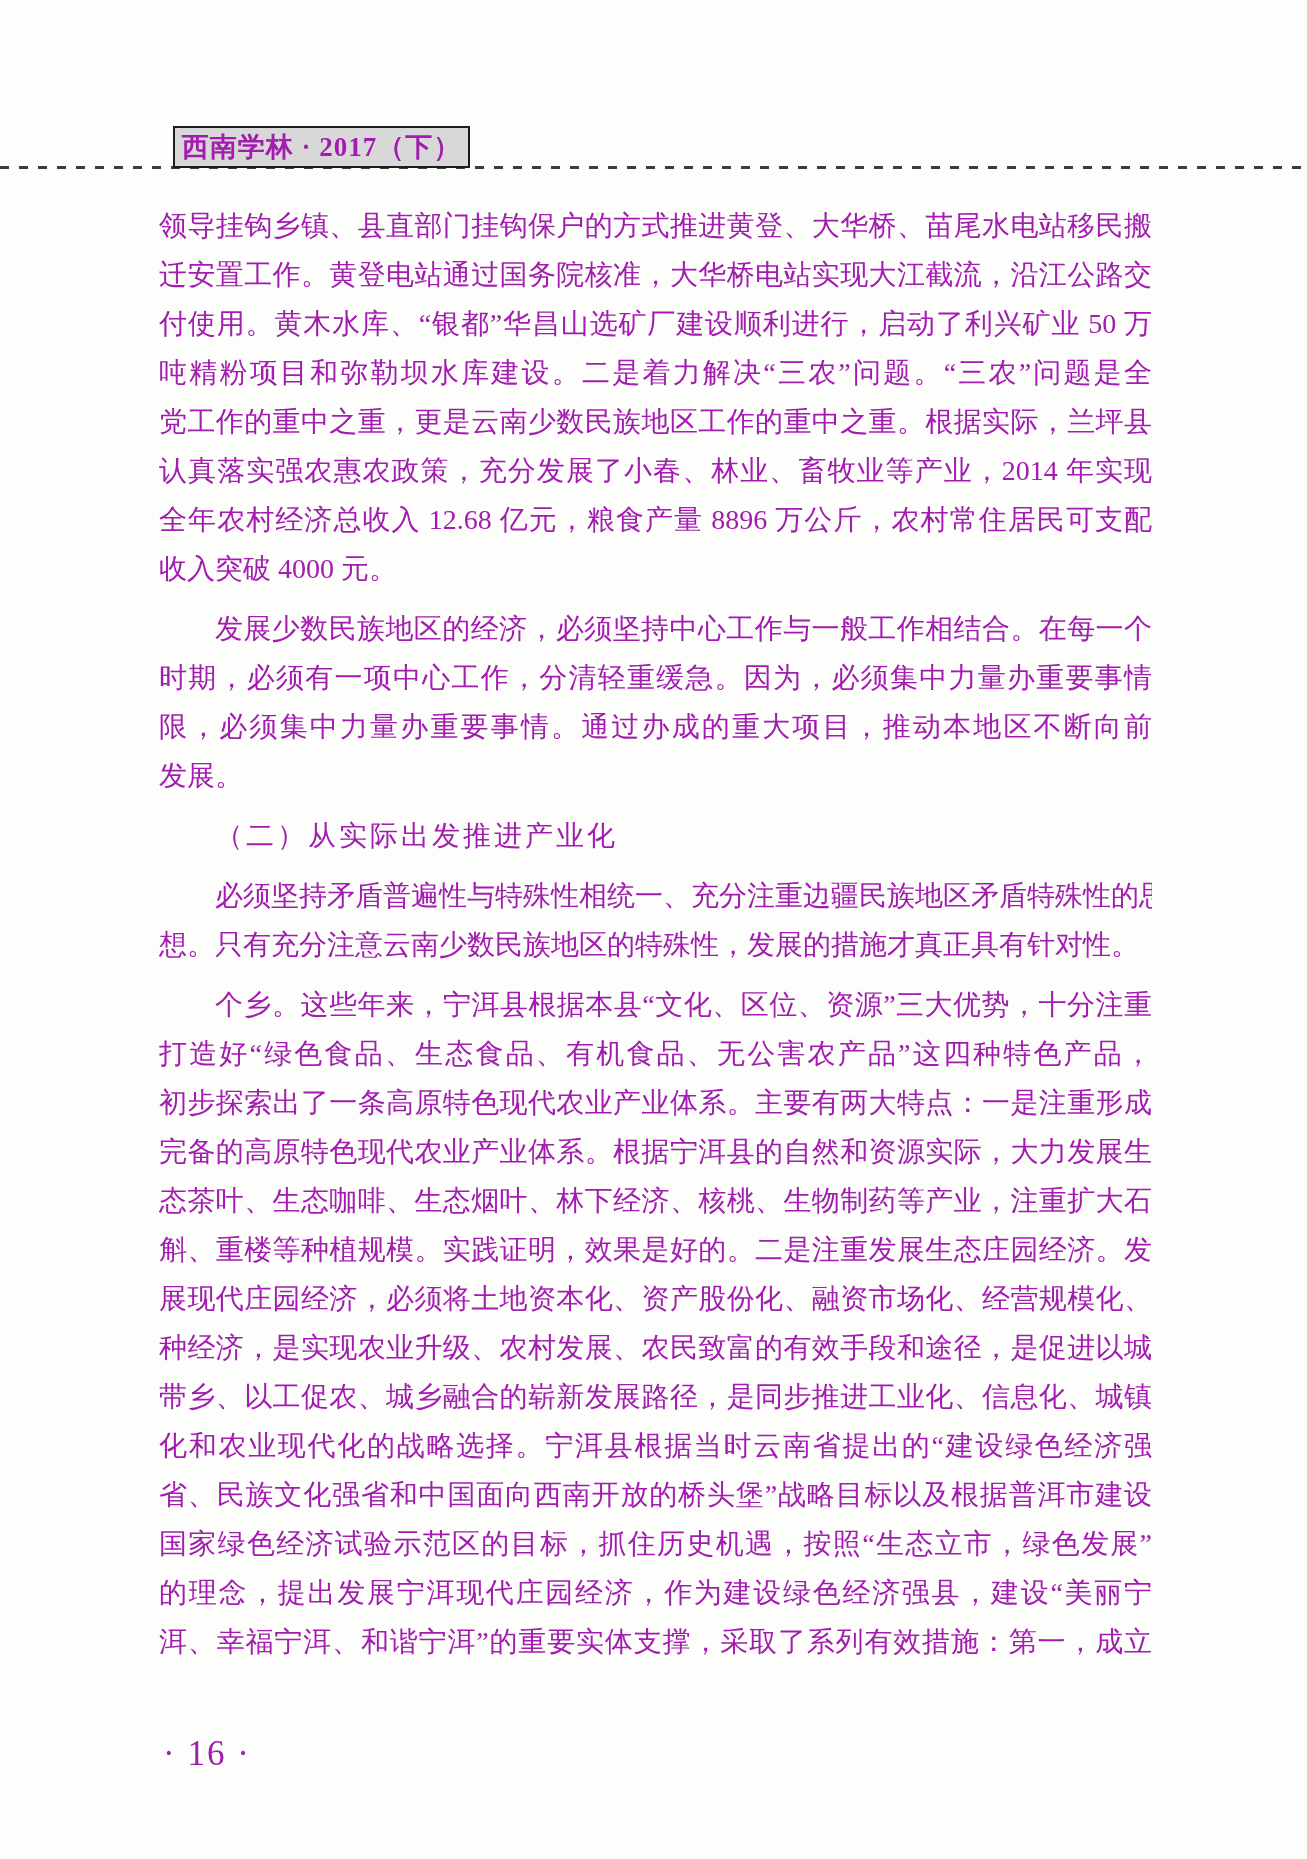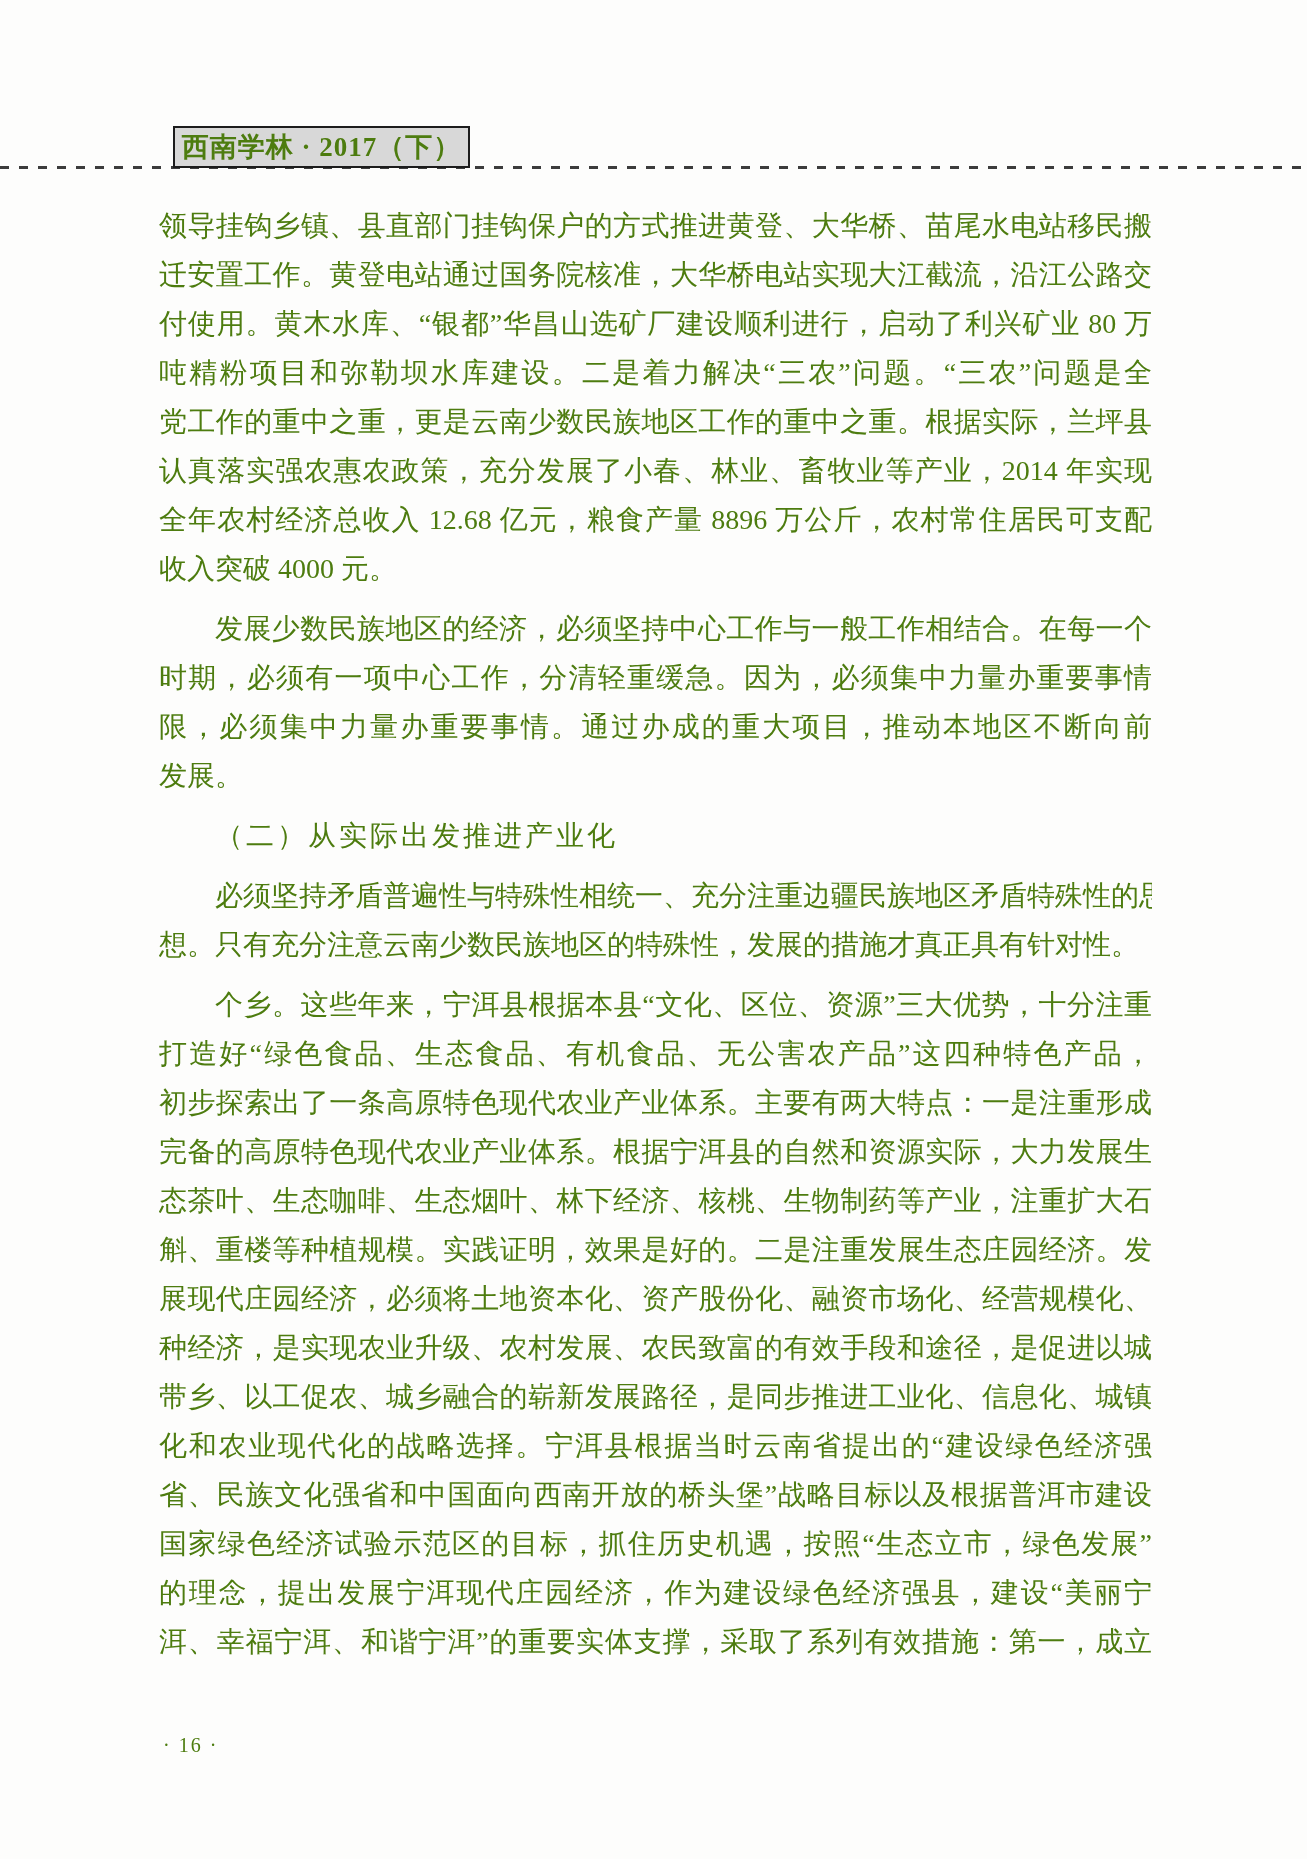--- a/index.html
+++ b/index.html
@@ -6,21 +6,21 @@
   body {
     font-family: "Liberation Serif", "DejaVu Serif", serif;
     background: #ffffff;
   }
   .page {
     position: relative;
     width: 1307px;
     height: 1859px;
     background: #fdfdfc;
     overflow: hidden;
-    color: #4d7c0f;
+    color: #a21caf;
   }
   
   .header-box {
     position: absolute;
     left: 173px;
     top: 126px;
     width: 297px;
     height: 42px;
     background: #d8d8d8;
     border: 2px solid #1c1c1c;
@@ -75,40 +75,40 @@
     font-weight: 500;
     letter-spacing: 3px;
     text-align: left;
     text-align-last: left;
   }
   
   .footer {
     position: absolute;
     left: 163px;
     top: 1734px;
-    font-size: 20px;
+    font-size: 35px;
     letter-spacing: 2px;
   }
 </style>
 </head>
 <body>
 
 <div class="page">
 
   <div class="header-box">
     <span class="title">西南学林 · 2017（下）</span>
   </div>
 
   <div class="dashed-rule"></div>
 
   <div class="content">
       <div class="para body">
         <div class="line">领导挂钩乡镇、县直部门挂钩保户的方式推进黄登、大华桥、苗尾水电站移民搬</div>
         <div class="line">迁安置工作。黄登电站通过国务院核准，大华桥电站实现大江截流，沿江公路交</div>
-        <div class="line">付使用。黄木水库、“银都”华昌山选矿厂建设顺利进行，启动了利兴矿业 80 万</div>
+        <div class="line">付使用。黄木水库、“银都”华昌山选矿厂建设顺利进行，启动了利兴矿业 50 万</div>
         <div class="line">吨精粉项目和弥勒坝水库建设。二是着力解决“三农”问题。“三农”问题是全</div>
         <div class="line">党工作的重中之重，更是云南少数民族地区工作的重中之重。根据实际，兰坪县</div>
         <div class="line">认真落实强农惠农政策，充分发展了小春、林业、畜牧业等产业，2014 年实现</div>
         <div class="line">全年农村经济总收入 12.68 亿元，粮食产量 8896 万公斤，农村常住居民可支配</div>
         <div class="line no-justify">收入突破 4000 元。</div>
       </div>
       <div class="para body indent">
         <div class="line">发展少数民族地区的经济，必须坚持中心工作与一般工作相结合。在每一个</div>
         <div class="line">时期，必须有一项中心工作，分清轻重缓急。因为，必须集中力量办重要事情</div>
         <div class="line">限，必须集中力量办重要事情。通过办成的重大项目，推动本地区不断向前</div>

